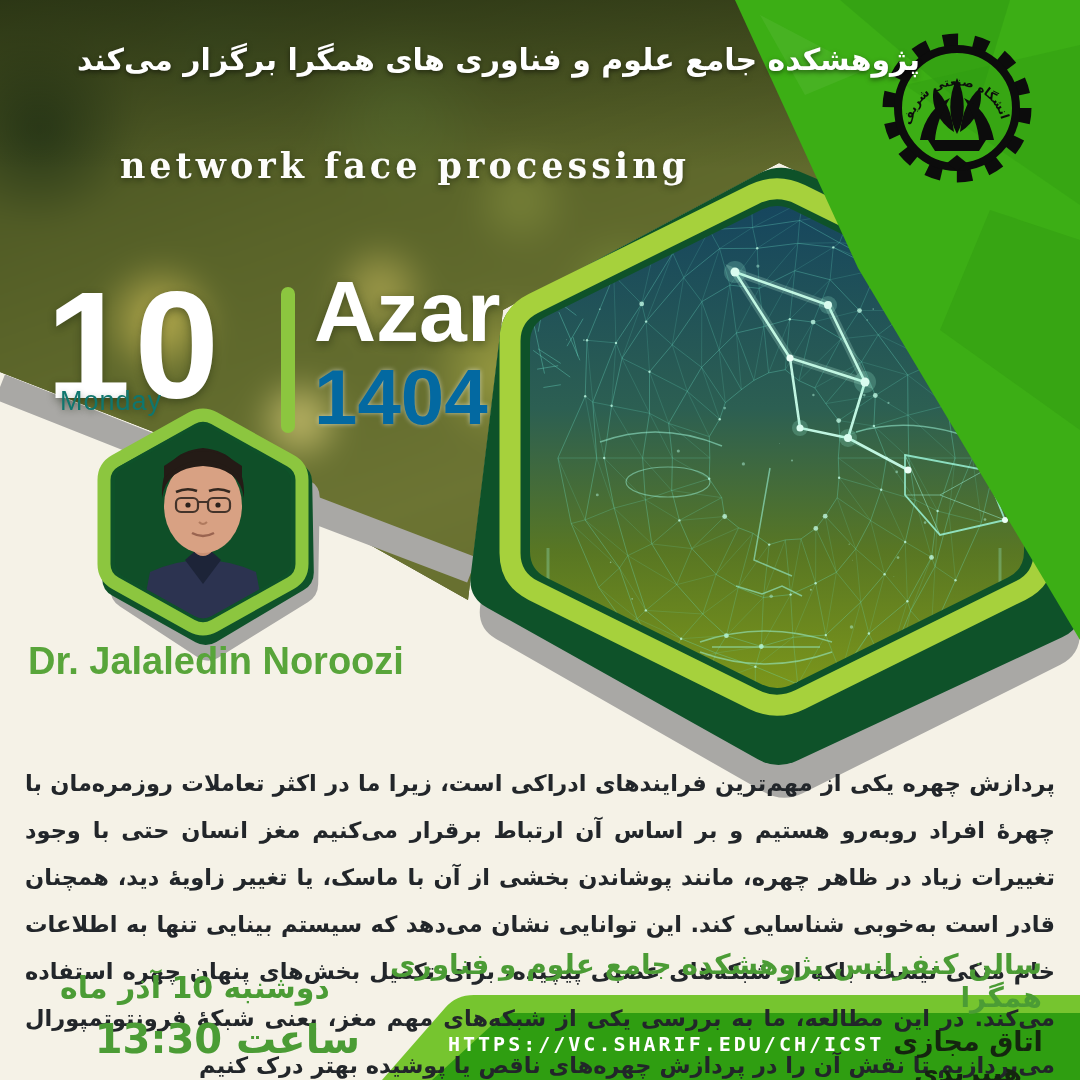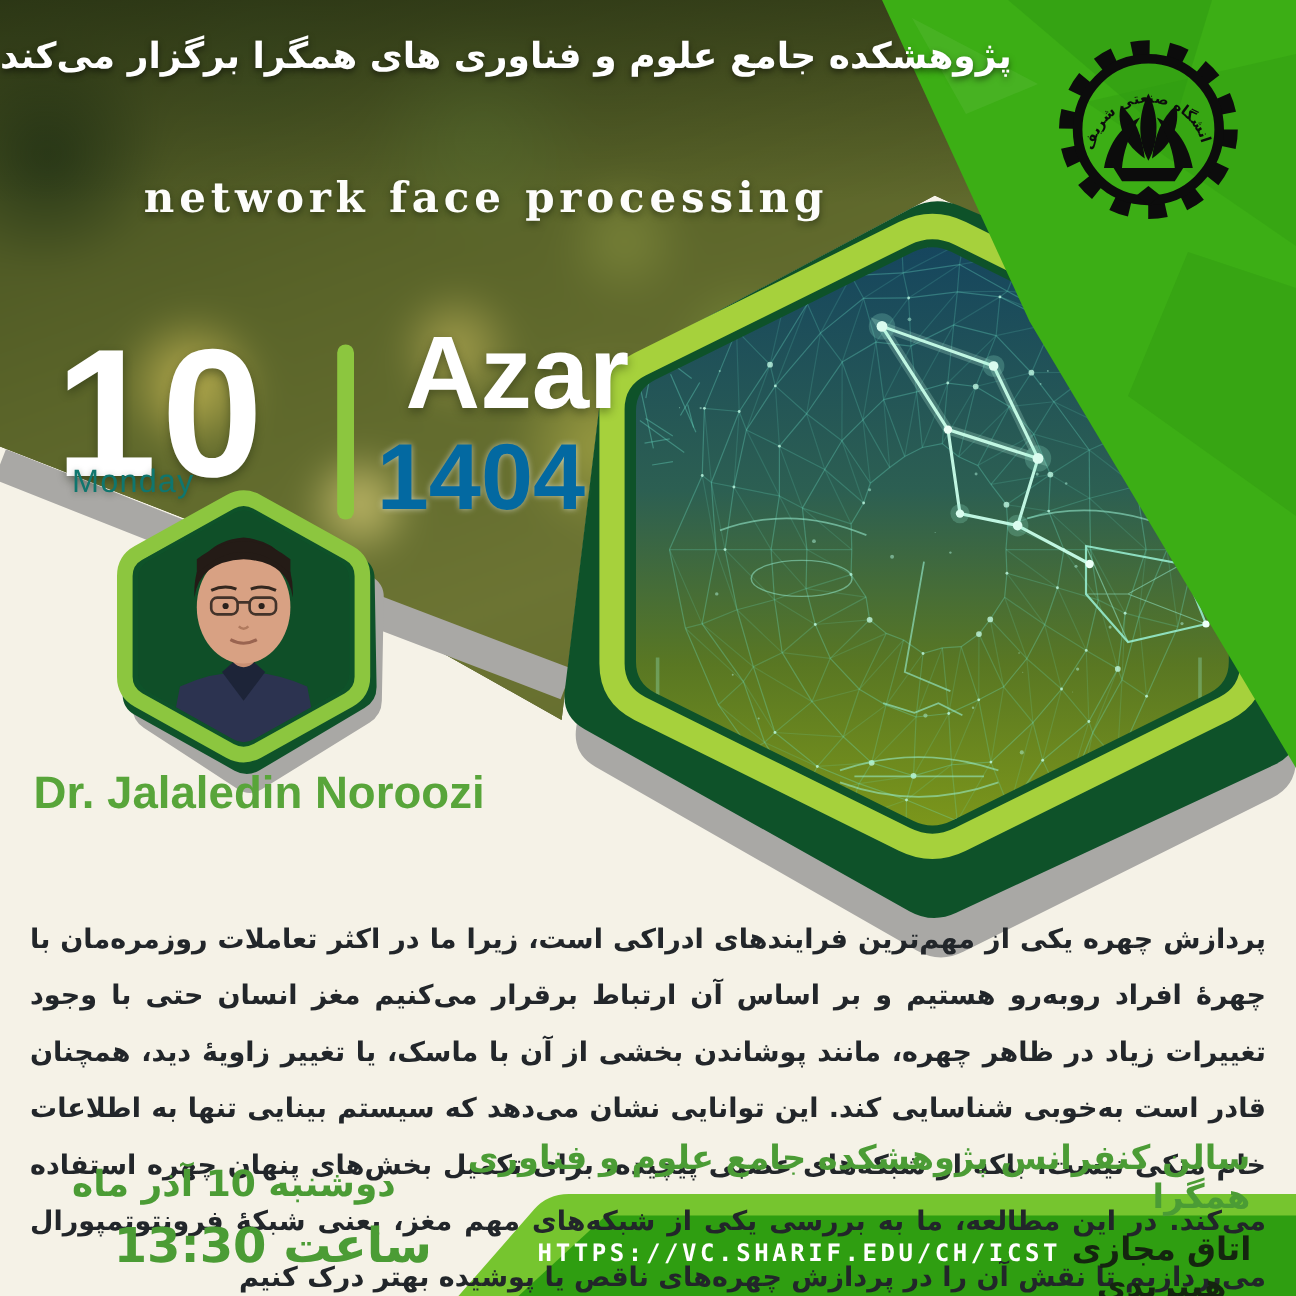--- a/index.html
+++ b/index.html
@@ -21,32 +21,32 @@
       radial-gradient(circle 100px at 260px 90px,  rgba(72,87,37,.9),  rgba(72,87,37,0) 75%),
       radial-gradient(circle 80px  at 560px 240px, rgba(132,142,62,.7),rgba(132,142,62,0) 70%),
       radial-gradient(circle 65px  at 120px 480px, rgba(184,174,84,.65),rgba(184,174,84,0) 70%),
       radial-gradient(circle 75px  at 420px 330px, rgba(214,198,100,.6),rgba(214,198,100,0) 70%),
       linear-gradient(160deg,#3c481d 0%,#5a6429 35%,#6c7433 62%,#596325 100%);}
   #bokeh .shade{position:absolute;inset:0;
     background:linear-gradient(180deg,rgba(24,34,12,.5),rgba(24,34,12,0) 170px);}
   svg#art{left:0;top:0;width:1080px;height:1080px;}
   
   .fa{font-family:"DejaVu Sans",sans-serif;direction:rtl;}
-  #organizer{left:0;top:30px;width:920px;text-align:left;color:#fff;font-size:30px;font-weight:bold;
+  #organizer{left:0;top:42px;width:920px;text-align:right;color:#fff;font-size:30px;font-weight:bold;
              text-shadow:0 2px 5px rgba(0,0,0,.5);}
   #title{left:0;top:136px;width:810px;text-align:center;color:#fdfdfb;
          font-family:"DejaVu Serif",serif;font-weight:bold;font-size:35px;letter-spacing:4px;
          line-height:60px;text-shadow:0 2px 6px rgba(20,30,10,.55);}
   #day{left:46px;top:258px;color:#fff;font-size:152px;font-weight:bold;letter-spacing:4px;
        text-shadow:0 3px 8px rgba(20,30,10,.4);}
   #weekday{left:60px;top:386px;color:#0f766e;font-size:27px;font-weight:normal;letter-spacing:1px;
        text-shadow:0 2px 6px rgba(20,30,10,.4);}
   #divider{left:281px;top:287px;width:14px;height:146px;border-radius:7px;background:#8cc63f;}
   #month{left:314px;top:262px;color:#fff;font-size:86px;font-weight:bold;
-       text-shadow:0 3px 8px rgba(20,30,10,.4);margin-left:24px;}
+       text-shadow:0 3px 8px rgba(20,30,10,.4);}
   #year{left:314px;top:352px;color:#0369a1;font-size:78px;font-weight:bold;
        text-shadow:0 0 5px rgba(255,255,255,.55);}
   #speaker-name{left:28px;top:640px;width:400px;color:#58a53a;font-size:38px;font-weight:bold;}
   #abstract{left:25px;top:760px;width:1030px;color:#22262a;font-size:22.5px;font-weight:bold;
             line-height:47px;text-align:justify;}
   #venue{right:38px;top:948px;width:700px;text-align:right;color:#4b9c35;font-size:28px;font-weight:bold;}
   #date-fa{left:60px;top:970px;width:300px;text-align:left;color:#4b9c35;font-size:30px;font-weight:bold;}
   #time-fa{left:60px;top:1016px;width:300px;text-align:right;color:#4b9c35;font-size:40px;font-weight:bold;}
   #url{left:448px;top:1032px;width:430px;text-align:left;color:#fff;font-size:20px;font-weight:bold;
        letter-spacing:3px;font-family:"DejaVu Sans Mono",monospace;}

